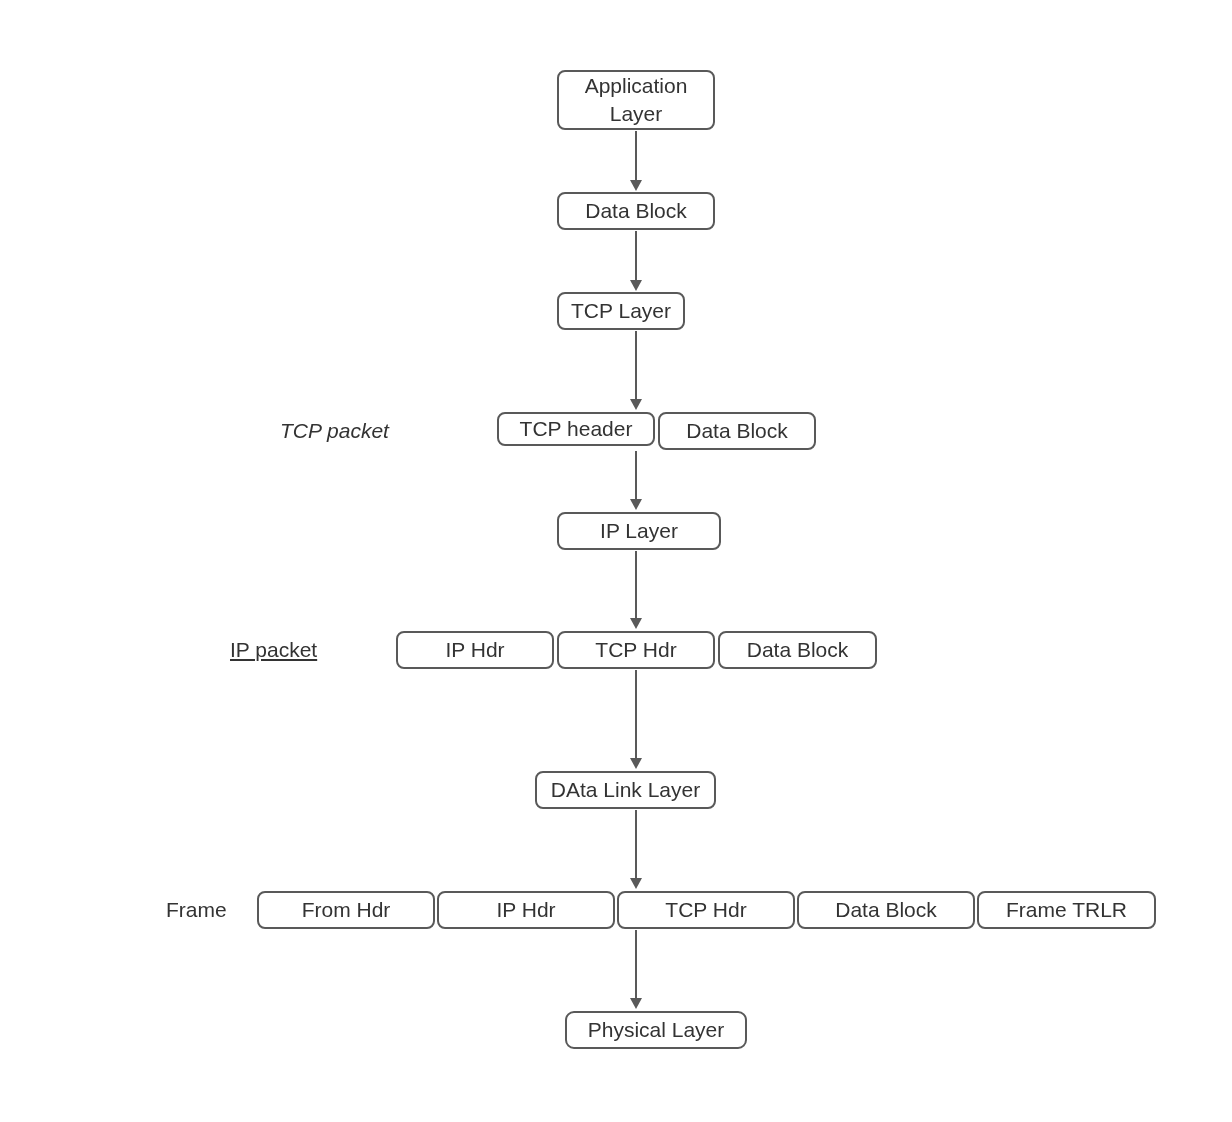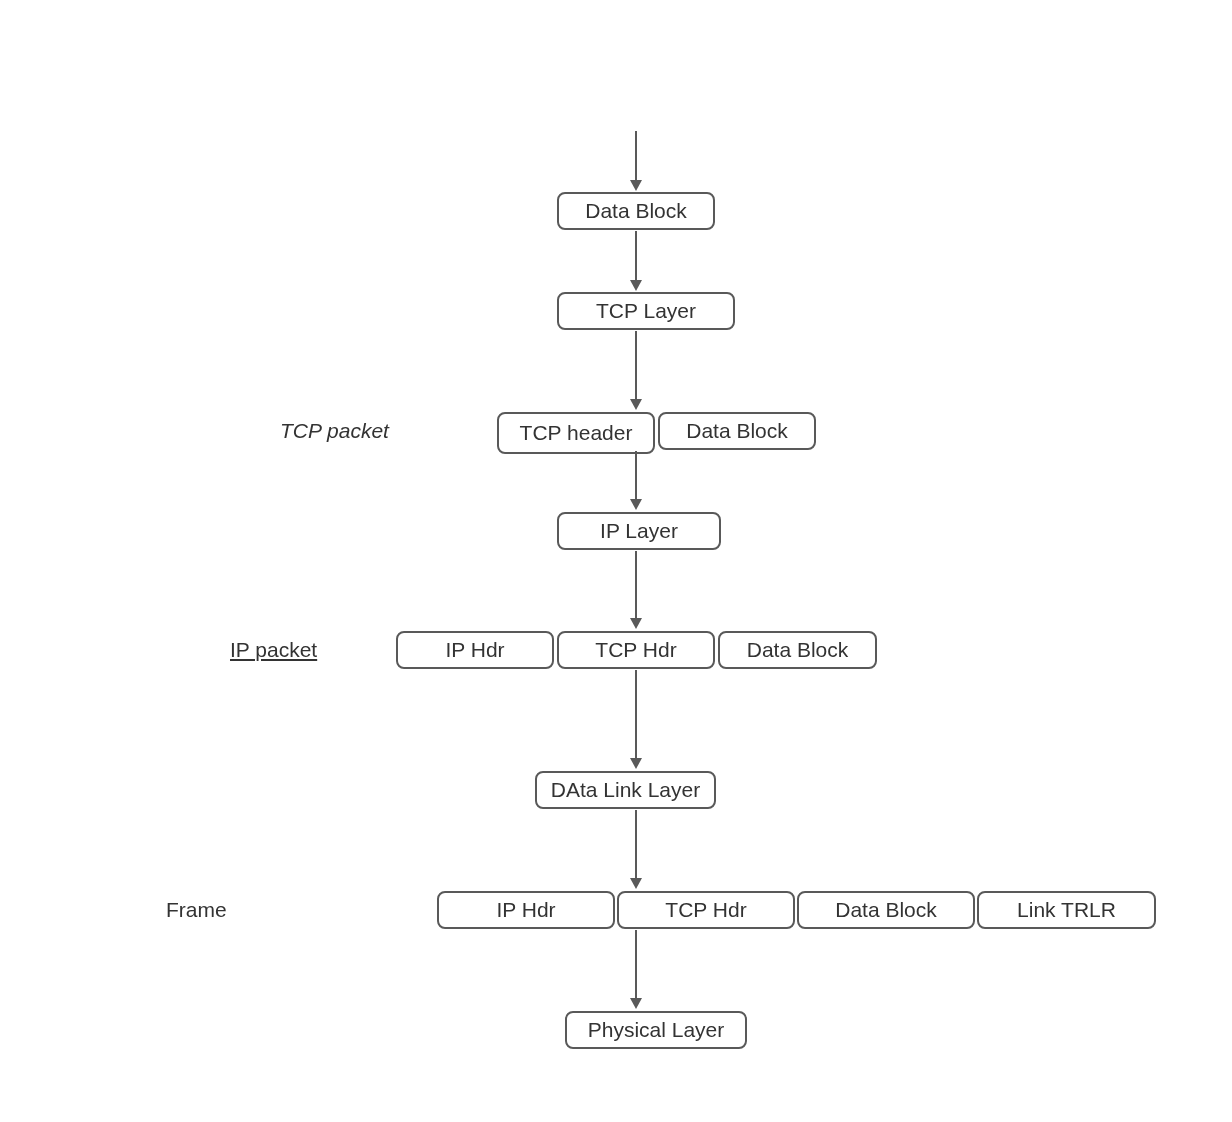--- a/index.html
+++ b/index.html
@@ -48,42 +48,44 @@
     border-left: 6px solid transparent;
     border-right: 6px solid transparent;
     border-top: 11px solid var(--arrow, #595959);
   }
 </style>
 </head>
 <body>
 
 <div class="canvas">
 
+  <div class="box" style="left:557px; top:70px; width:158px; height:60px;">Application
+Layer</div>
 
   <div class="arrow" style="left:630px; top:131px; height:60px;">
     <div class="arrow-line"></div>
     <div class="arrow-head"></div>
   </div>
 
   <div class="box" style="left:557px; top:192px; width:158px; height:38px;">Data Block</div>
 
   <div class="arrow" style="left:630px; top:231px; height:60px;">
     <div class="arrow-line"></div>
     <div class="arrow-head"></div>
   </div>
 
-  <div class="box" style="left:557px; top:292px; width:178px; height:38px;">TCP Layer</div>
+  <div class="box" style="left:557px; top:292px; width:128px; height:38px;">TCP Layer</div>
 
   <div class="arrow" style="left:630px; top:331px; height:79px;">
     <div class="arrow-line"></div>
     <div class="arrow-head"></div>
   </div>
 
   <div class="rowlabel" style="left:280px; top:412px; height:38px;font-style:italic;">TCP packet</div>
-  <div class="box" style="left:497px; top:412px; width:158px; height:42px;">TCP header</div>
+  <div class="box" style="left:497px; top:412px; width:158px; height:34px;">TCP header</div>
   <div class="box" style="left:658px; top:412px; width:158px; height:38px;">Data Block</div>
 
   <div class="arrow" style="left:630px; top:451px; height:59px;">
     <div class="arrow-line"></div>
     <div class="arrow-head"></div>
   </div>
 
   <div class="box" style="left:557px; top:512px; width:164px; height:38px;">IP Layer</div>
 
   <div class="arrow" style="left:630px; top:551px; height:78px;">
@@ -102,25 +104,26 @@
   </div>
 
   <div class="box" style="left:535px; top:771px; width:181px; height:38px;">DAta Link Layer</div>
 
   <div class="arrow" style="left:630px; top:810px; height:79px;">
     <div class="arrow-line"></div>
     <div class="arrow-head"></div>
   </div>
 
   <div class="rowlabel" style="left:166px; top:891px; height:38px;text-align:center;">Frame</div>
+  <div class="box" style="left:257px; top:891px; width:178px; height:38px;">From Hdr</div>
   <div class="box" style="left:437px; top:891px; width:178px; height:38px;">IP Hdr</div>
   <div class="box" style="left:617px; top:891px; width:178px; height:38px;">TCP Hdr</div>
   <div class="box" style="left:797px; top:891px; width:178px; height:38px;">Data Block</div>
-  <div class="box" style="left:977px; top:891px; width:179px; height:38px;">Link TRLR</div>
+  <div class="box" style="left:977px; top:891px; width:179px; height:38px;">Frame TRLR</div>
 
   <div class="arrow" style="left:630px; top:930px; height:79px;">
     <div class="arrow-line"></div>
     <div class="arrow-head"></div>
   </div>
 
-  <div class="box" style="left:565px; top:1011px; width:182px; height:38px;">Physical Layer</div>
+  <div class="box" style="left:565px; top:1011px; width:182px; height:38px;border-radius:9px;">Physical Layer</div>
 
 </div>
 
 </body></html>

